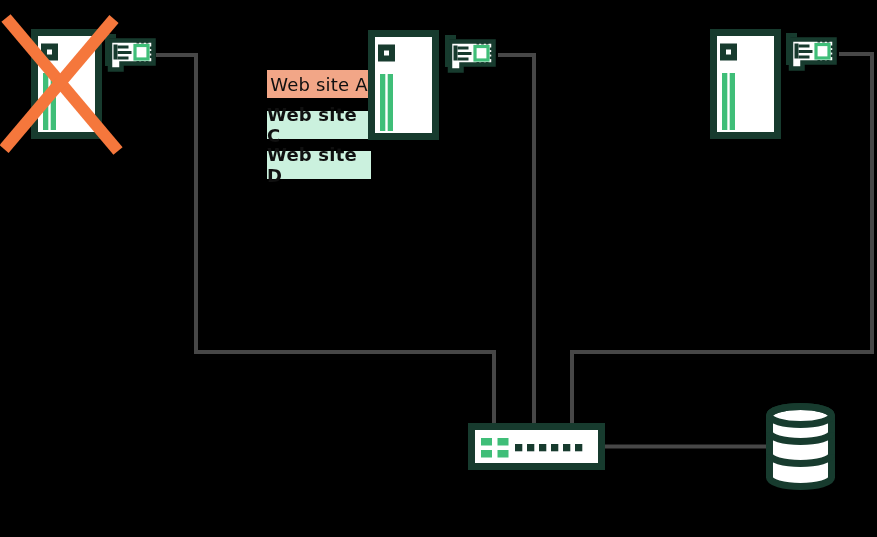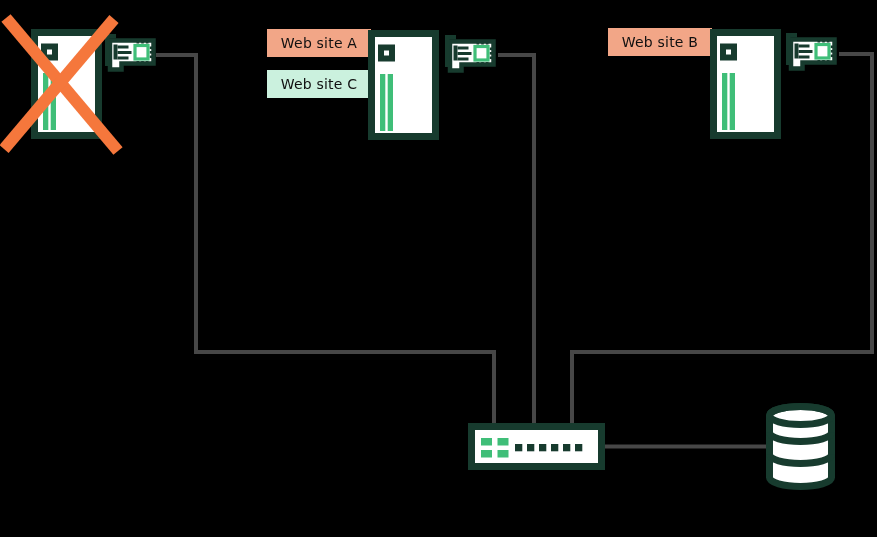--- a/index.html
+++ b/index.html
@@ -5,25 +5,26 @@
   html,body{margin:0;padding:0;background:#000;}
   .canvas{
     position:relative;width:877px;height:537px;overflow:hidden;
     background:var(--background,#000000);
     font-family:"DejaVu Sans","Liberation Sans",sans-serif;
   }
   .abs{position:absolute;}
   .site-label{
     position:absolute;width:104px;height:28px;
     display:flex;align-items:center;justify-content:center;
-    font-size:14px;font-weight:500;letter-spacing:.2px;
+    font-size:18px;font-weight:500;letter-spacing:.2px;
     color:var(--label-text,#101010);
+    margin-top:41px;
   }
   .salmon{background:var(--salmon,#F2A687);}
-  .mint{background:var(--mint,#CBF1DE);}
+  .mint{background:var(--mint,#CBF1DE);font-weight:bold;}
   .dk{fill:var(--outline,#173B2E);}
   .grn{fill:var(--accent-green,#3FBE78);}
   .white-dk{fill:#FFFFFF;stroke:var(--outline,#173B2E);}
   .dk-line{fill:none;stroke:var(--outline,#173B2E);}
   .chip-stroke{fill:#FFFFFF;stroke:var(--accent-green,#3FBE78);stroke-width:3.2;}
   .connector{fill:none;stroke:var(--connector,#474747);stroke-width:4;stroke-linejoin:miter;}
   .x-line{stroke:var(--failure-orange,#F5773C);stroke-width:12;stroke-linecap:butt;}
   .z1{z-index:1}.z2{z-index:2}.z3{z-index:3}
 </style>
 </head>
@@ -67,20 +68,21 @@
     </g>
   </svg>
 
   <svg class="abs z3" style="left:0;top:5px" width="128" height="150" viewBox="0 0 128 150">
     <line class="x-line" x1="6" y1="13" x2="118" y2="146"></line>
     <line class="x-line" x1="114" y1="14" x2="4" y2="144"></line>
   </svg>
 
   <div class="site-label salmon" style="left:267px;top:29px">Web site A</div>
   <div class="site-label mint" style="left:267px;top:70px">Web site C</div>
+  <div class="site-label mint" style="left:267px;top:110px">Web site D</div>
 
   <svg class="abs z2" style="left:368px;top:30px" width="71" height="110" viewBox="0 0 71 110">
     <rect class="white-dk" stroke-width="7" x="3.5" y="3.5" width="64" height="103"></rect>
     <rect class="white-dk" stroke-width="6" x="13" y="17.5" width="11" height="11"></rect>
     <rect class="grn" x="12" y="44" width="5.3" height="57"></rect>
     <rect class="grn" x="19.7" y="44" width="5.3" height="57"></rect>
   </svg>
 
   <svg class="abs z2" style="left:445px;top:35px" width="53" height="38" viewBox="0 0 53 38">
     <path class="white-dk" stroke-width="4.5" d="M5,6.5 H48.5 V29.5 H16.5 V35.5 H5 Z"></path>
@@ -97,21 +99,20 @@
       <rect class="dk" x="40.9" y="6.5" width="2.6" height="3"></rect>
       <rect class="dk" x="31.5" y="27" width="2.6" height="3"></rect>
       <rect class="dk" x="36.2" y="27" width="2.6" height="3"></rect>
       <rect class="dk" x="40.9" y="27" width="2.6" height="3"></rect>
       <rect class="dk" x="44.8" y="12.5" width="3" height="2.6"></rect>
       <rect class="dk" x="44.8" y="17" width="3" height="2.6"></rect>
       <rect class="dk" x="44.8" y="21.5" width="3" height="2.6"></rect>
     </g>
   </svg>
 
-  <div class="site-label salmon" style="left:608px;top:28px">Web site B</div>
 
   <svg class="abs z2" style="left:710px;top:29px" width="71" height="110" viewBox="0 0 71 110">
     <rect class="white-dk" stroke-width="7" x="3.5" y="3.5" width="64" height="103"></rect>
     <rect class="white-dk" stroke-width="6" x="13" y="17.5" width="11" height="11"></rect>
     <rect class="grn" x="12" y="44" width="5.3" height="57"></rect>
     <rect class="grn" x="19.7" y="44" width="5.3" height="57"></rect>
   </svg>
 
   <svg class="abs z2" style="left:786px;top:33px" width="53" height="38" viewBox="0 0 53 38">
     <path class="white-dk" stroke-width="4.5" d="M5,6.5 H48.5 V29.5 H16.5 V35.5 H5 Z"></path>

